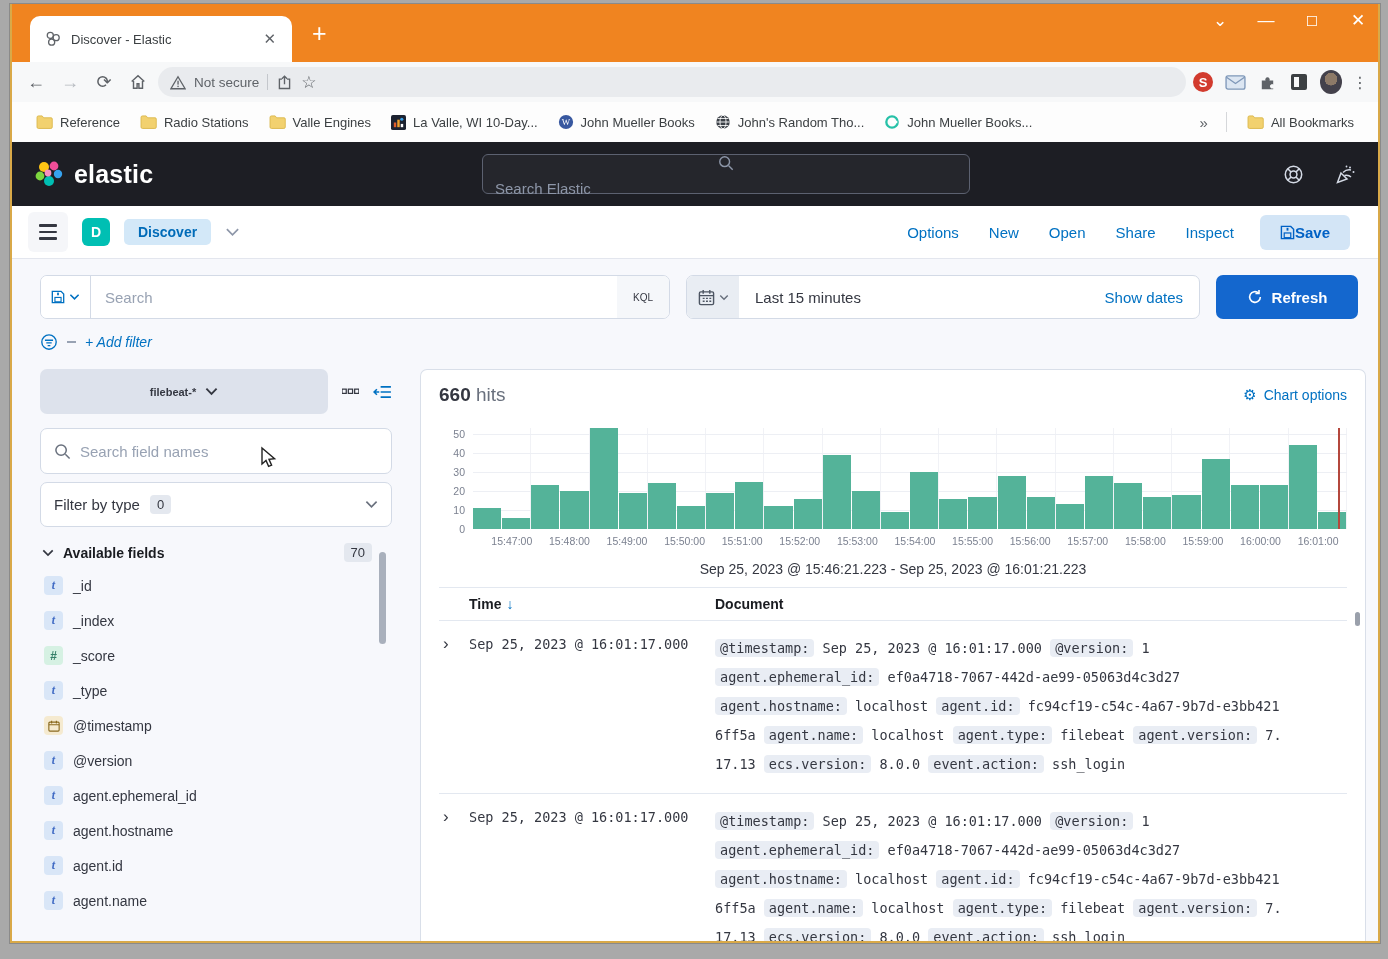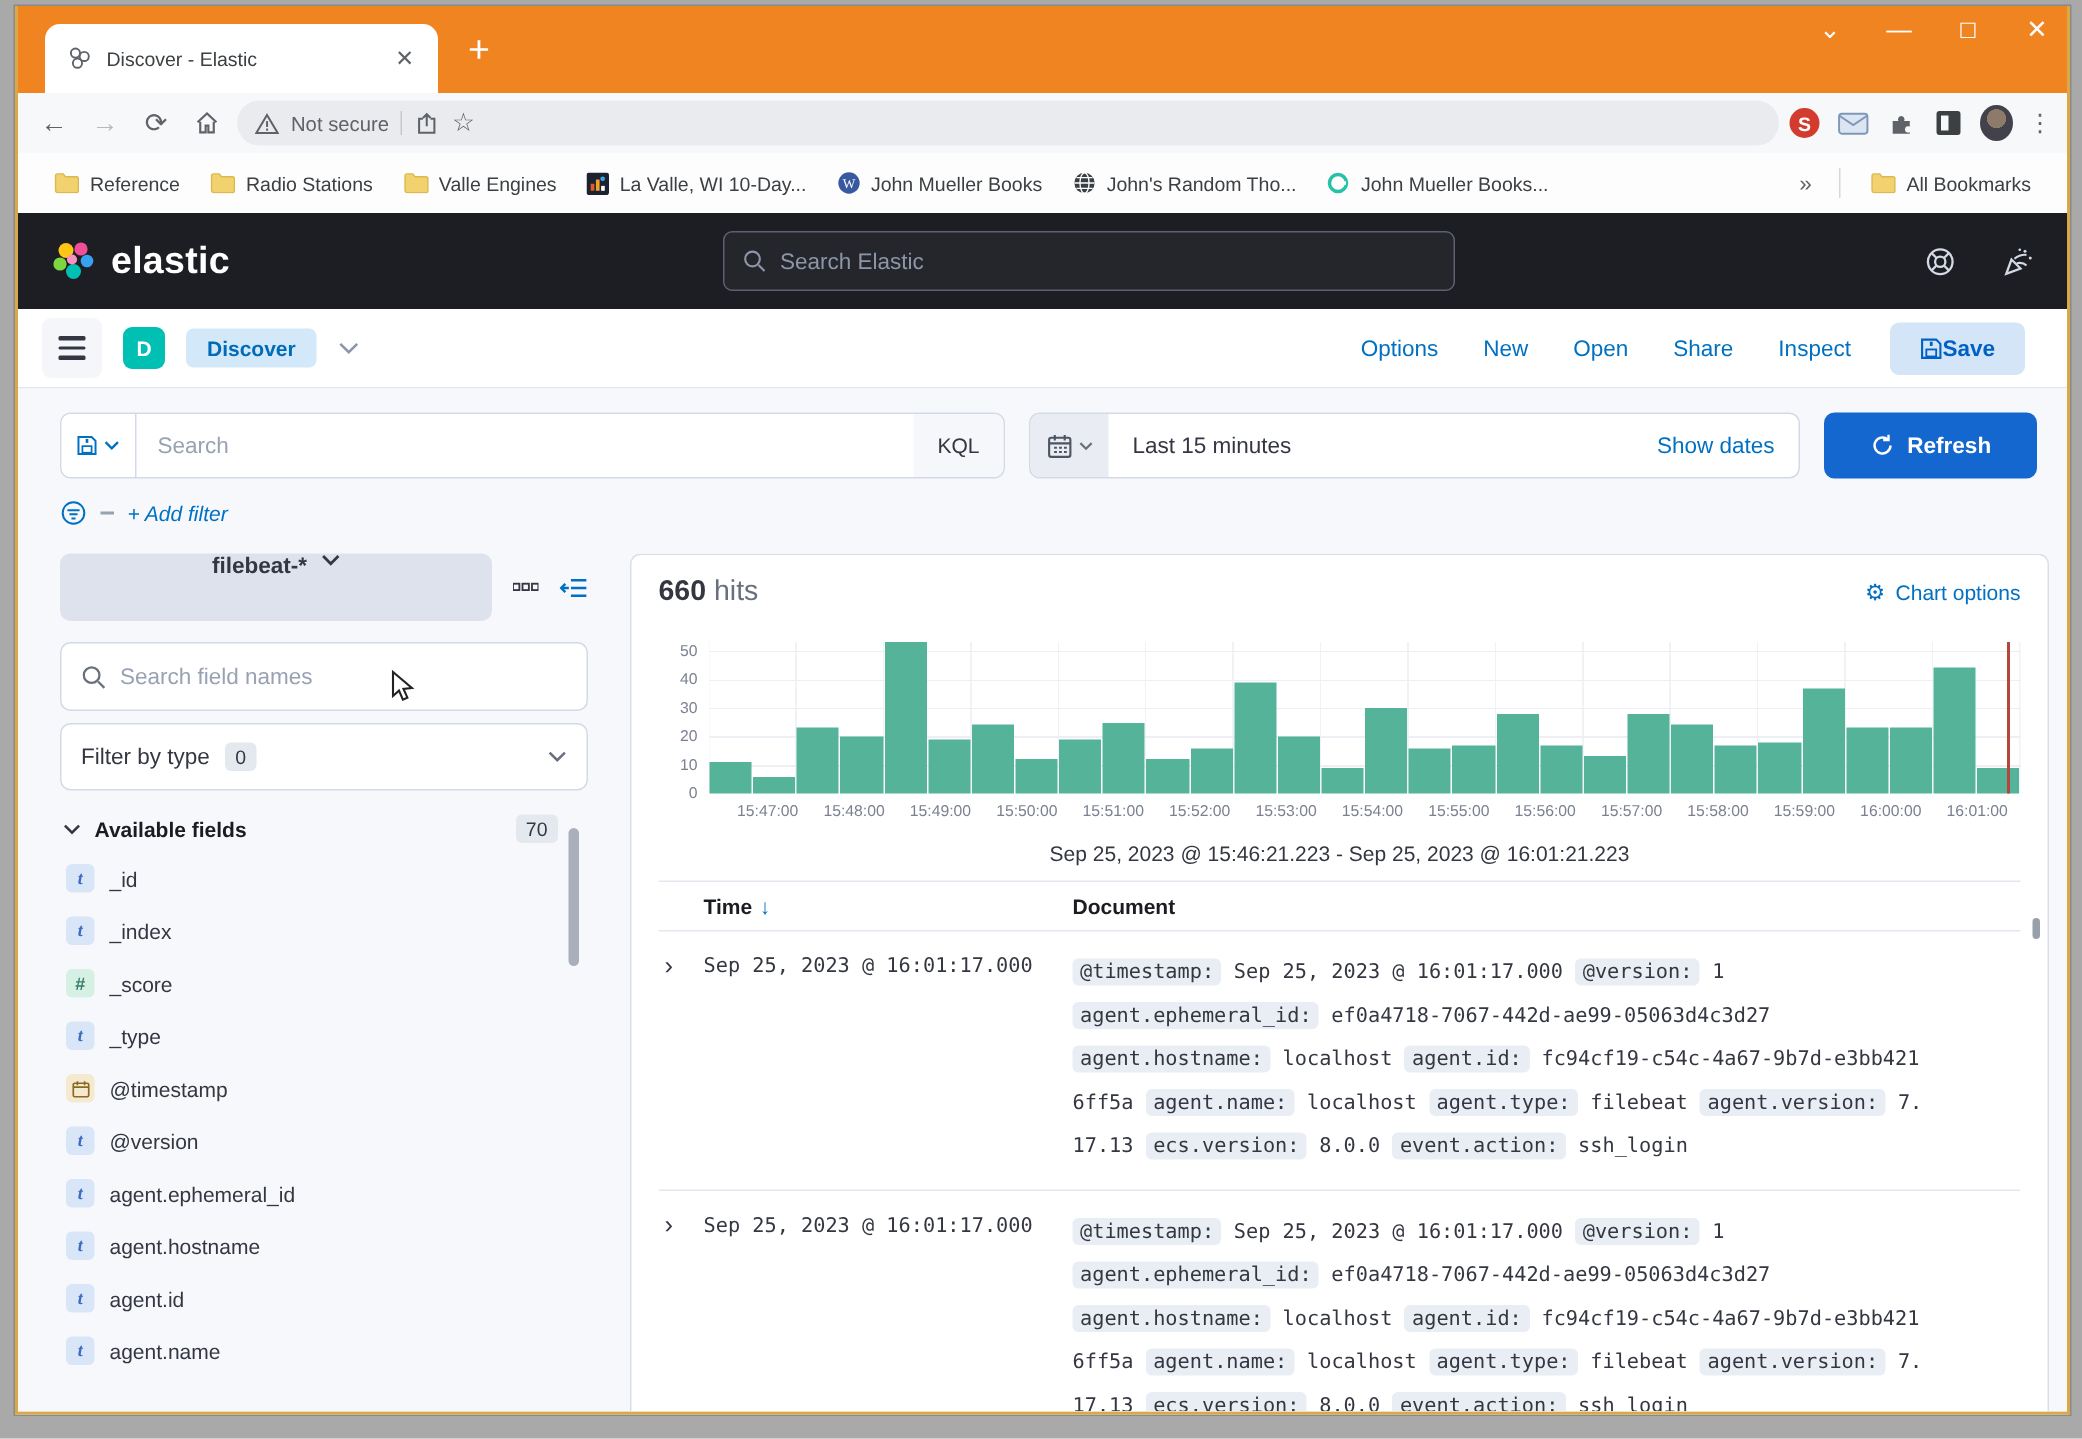--- a/index.html
+++ b/index.html
@@ -42,21 +42,21 @@
   .bm { display:flex; align-items:center; gap:7px; font-size:13px; color:#3c4043; padding:4px 10px; border-radius:6px; cursor:pointer; white-space:nowrap; }
   .bm-spacer { flex:1; }
   .bm-ovf { color:#5f6368; font-size:15px; padding:0 8px; cursor:pointer; }
   .bm-div { width:1px; height:20px; background:#d5d7da; margin:0 6px; }
 
   
   .eui-header { height:64px; background:#1d1e24; display:flex; align-items:center; padding:0 22px; flex:none; }
   .brand { display:flex; align-items:center; gap:10px; }
   .brand-name { color:#fff; font-size:25px; font-weight:600; letter-spacing:.2px; }
   .global-search { position:absolute; left:470px; width:488px; height:40px; background:rgba(255,255,255,.04);
-                   border:1px solid #5c6170; border-radius:6px; display:flex; align-items:center; padding:0 12px; gap:9px; }
+                   border:1px solid #5c6170; border-radius:6px; display:flex; align-items:center; padding:0 12px; gap:9px;flex-direction:column; }
   .global-search input { background:transparent; border:none; outline:none; color:#d4dae5; font-size:15px; width:100%; font-family:inherit; }
   .global-search input::placeholder { color:#8d96a8; }
   .eui-header .right { margin-left:auto; display:flex; gap:30px; align-items:center; }
 
   
   .app-bar { height:53px; background:#fff; border-bottom:1px solid #e3e6ee; display:flex; align-items:center; padding:0 28px 0 16px; gap:14px; flex:none; }
   .hamburger { width:40px; height:40px; border-radius:6px; background:#f5f6f9; display:flex; flex-direction:column; justify-content:center; gap:4px; align-items:center; cursor:pointer; }
   .hamburger i { width:18px; height:2.5px; background:#343741; border-radius:1px; }
   .space-badge { width:28px; height:28px; border-radius:6px; background:#00bfb3; color:#fff; font-weight:bold; font-size:14px; display:flex; align-items:center; justify-content:center; cursor:pointer; }
   .crumb { background:#d3e8f8; color:#006bb8; font-weight:600; font-size:14px; padding:5px 14px; border-radius:5px; cursor:pointer; }
@@ -66,36 +66,36 @@
               padding:9px 20px; display:flex; gap:0; align-items:center; cursor:pointer; margin-left:12px; }
 
   
   .page { flex:1; background:#f7f8fc; display:flex; flex-direction:column; overflow:hidden; }
   .query-row { display:flex; align-items:stretch; padding:16px 20px 8px 28px; gap:16px; }
   .search-group { display:flex; flex:0 0 630px; height:44px; border:1px solid #d3dae6; border-radius:7px; background:#fff; overflow:hidden; }
   .saved-q { width:50px; border-right:1px solid #d3dae6; display:flex; align-items:center; justify-content:center; gap:4px; cursor:pointer; background:#fff; }
   .q-input { flex:1; display:flex; align-items:center; padding:0 14px; }
   .q-input input { border:none; outline:none; font-size:15px; width:100%; font-family:inherit; color:#343741; }
   .q-input input::placeholder { color:#98a2b3; }
-  .kql { font-size:14px; color:#343741; padding:0 16px; display:flex; align-items:center; background:#f5f7fa; cursor:pointer; }
+  .kql { font-size:10px; color:#343741; padding:0 16px; display:flex; align-items:center; background:#f5f7fa; cursor:pointer; }
   .datepicker { flex:1; height:44px; border:1px solid #d3dae6; border-radius:7px; background:#fff; display:flex; align-items:center; overflow:hidden; }
   .dp-cal { width:52px; align-self:stretch; background:#e9edf3; display:flex; align-items:center; justify-content:center; gap:4px; cursor:pointer; }
   .dp-text { font-size:15px; color:#343741; padding:0 16px; flex:1; }
   .dp-show { color:#0071c2; font-size:15px; padding:0 16px; cursor:pointer; }
   .refresh-btn { flex:0 0 142px; height:44px; background:#1467ce; color:#fff; font-size:15px; font-weight:600; border:none; border-radius:7px;
                  display:flex; align-items:center; justify-content:center; gap:9px; cursor:pointer; }
   .filter-row { display:flex; align-items:center; gap:9px; padding:6px 28px 12px;font-style:italic; }
   .filter-dash { width:9px; height:2px; background:#98a2b3; }
   .add-filter { color:#0071c2; font-size:14px; cursor:pointer; }
 
   
   .content { flex:1; display:flex; padding:6px 12px 0 28px; gap:28px; overflow:hidden; }
   .sidebar { width:352px; flex:none; position:relative; }
-  .index-btn { width:312px; height:45px; background:#dde2ec; border:none; border-radius:7px; font-size:15px; font-weight:bold; color:#343741;
-               display:flex; justify-content:center; gap:9px; cursor:pointer; font-family:inherit; }
+  .index-btn { width:312px; height:45px; background:#dde2ec; border:none; border-radius:7px; font-size:11px; font-weight:bold; color:#343741;
+               display:flex; align-items:center; justify-content:center; gap:9px; cursor:pointer; font-family:inherit; }
   .side-top { display:flex; align-items:center; gap:14px; }
   .side-top .mini-ic { cursor:pointer; display:flex; align-items:center; }
   .field-search { margin-top:14px; height:46px; border:1px solid #d3dae6; border-radius:7px; background:#fff; display:flex; align-items:center; padding:0 13px; gap:9px; }
   .field-search input { border:none; outline:none; font-size:15px; width:100%; font-family:inherit; color:#343741; }
   .field-search input::placeholder { color:#98a2b3; }
   .type-filter { margin-top:8px; height:45px; border:1px solid #d3dae6; border-radius:7px; background:#fff; display:flex; align-items:center; padding:0 13px; gap:10px; cursor:pointer; }
   .type-filter .lbl { font-size:15px; color:#343741; }
   .count-badge { background:#e4e8ef; color:#343741; font-size:13px; border-radius:4px; padding:2px 7px; }
   .tf-chev { margin-left:auto; }
   .avail-row { display:flex; align-items:center; gap:9px; margin:16px 2px 6px; cursor:pointer; }

